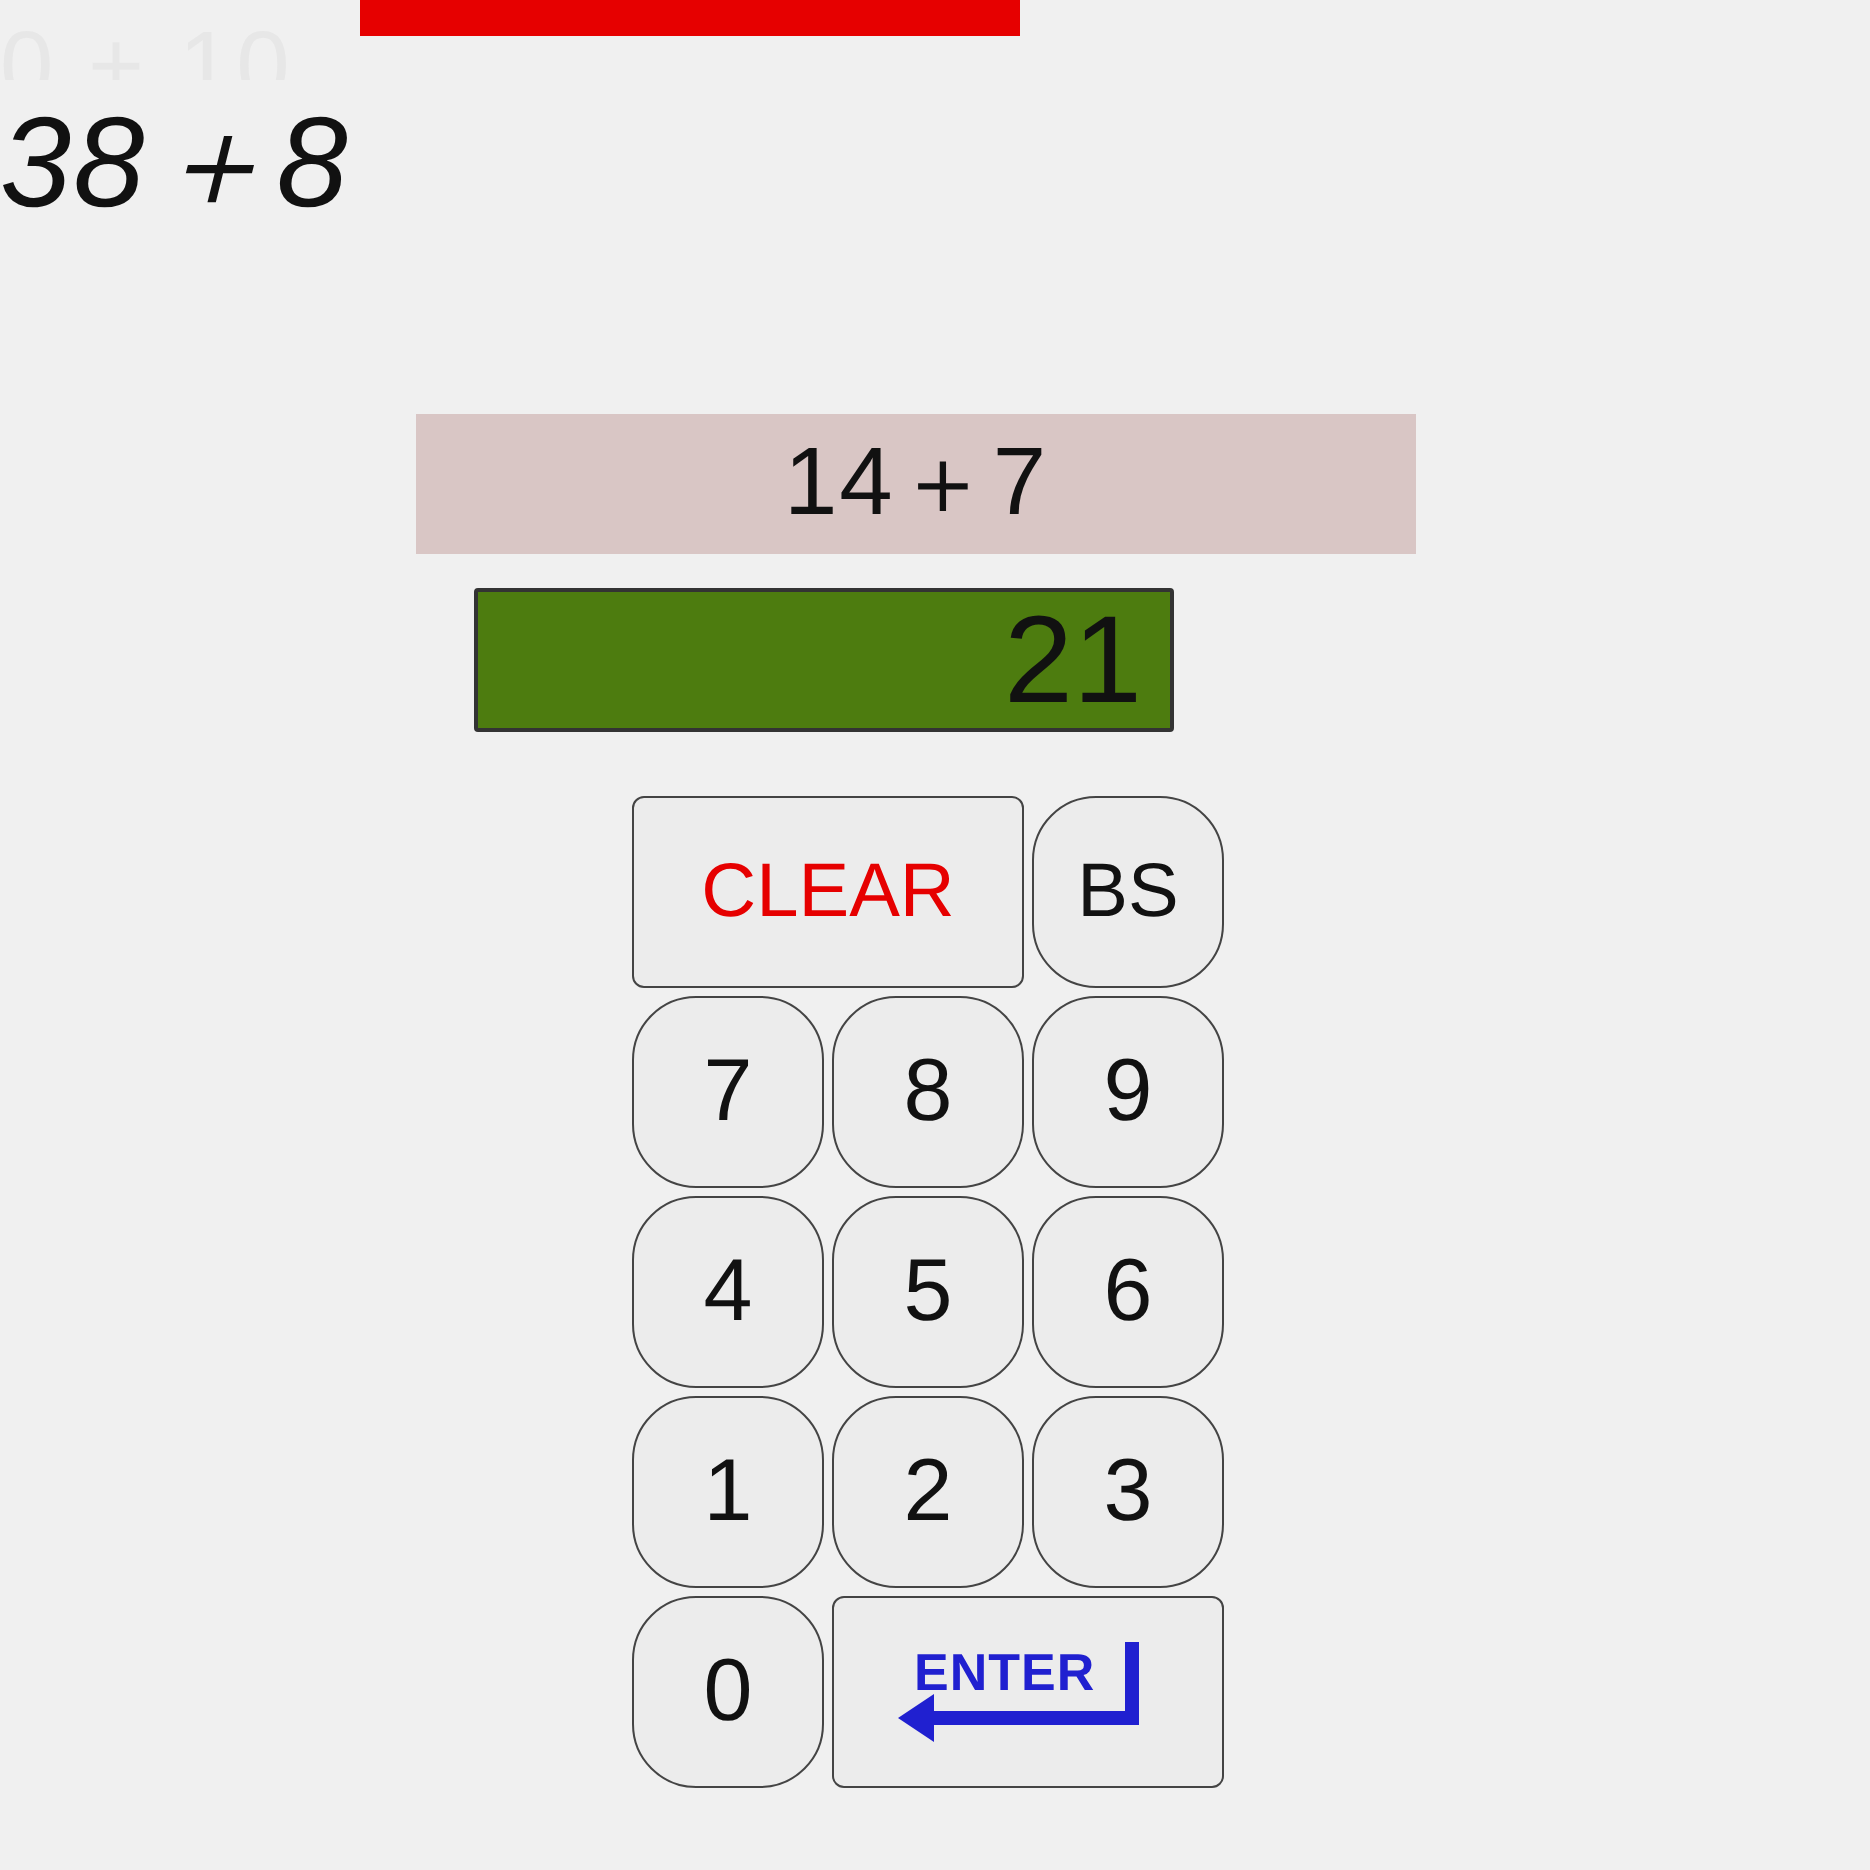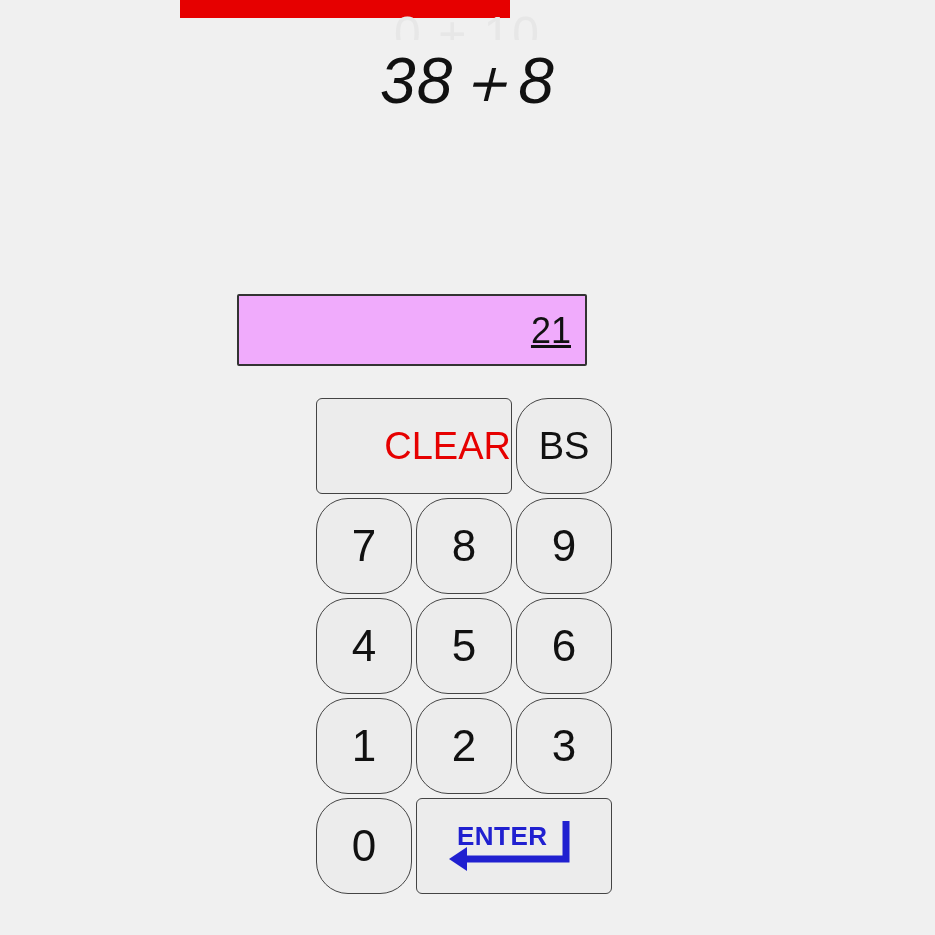--- a/index.html
+++ b/index.html
@@ -23,21 +23,20 @@
     left: 180px;
     width: 330px;
     height: 18px;
     background: #e60000;
   }
   .questions {
     position: absolute;
     top: 10px;
     left: 0;
     width: 935px;
-    text-align: center;
   }
   .q-faded {
     font-size: 48px;
     color: #e7e7e7;
     line-height: 1;
     height: 30px;
     overflow: hidden;
     letter-spacing: 2px;
   }
   .q {
@@ -58,28 +57,27 @@
     line-height: 70px;
     letter-spacing: 1px;
   }
   .answer-box {
     position: absolute;
     top: 294px;
     left: 237px;
     width: 350px;
     height: 72px;
     border: 2px solid #333;
-    background: #f0abfc;
+    background: #4d7c0f;
     box-sizing: border-box;
     text-align: right;
     padding: 0 14px;
-    font-size: 36px;
+    font-size: 62px;
     line-height: 70px;
     border-radius: 2px;
-    text-decoration: underline;
   }
   .keypad {
     position: absolute;
     top: 398px;
     left: 316px;
     width: 300px;
   }
   .key {
     box-sizing: border-box;
     border: 1.5px solid #444;
@@ -87,21 +85,21 @@
     border-radius: 6px;
     font-size: 44px;
     display: flex;
     align-items: center;
     justify-content: center;
     height: 96px;
     user-select: none;
   }
   .row { display: flex; gap: 4px; margin-bottom: 4px; }
   .k1 { width: 96px; border-radius: 32px; }
-  .k2 { width: 196px; justify-content: flex-end; }
+  .k2 { width: 196px; }
   .clear-text { color: #e60000; font-size: 38px; letter-spacing: 0px; }
   .bs-text { font-size: 38px; }
   .enter-key {
     position: relative;
     color: #2020d0;
     font-size: 26px;
     font-weight: 700;
   }
   .enter-label {
     position: absolute;
@@ -122,20 +120,21 @@
 
 <div class="stage">
 
   <div class="red-bar"></div>
 
   <div class="questions">
     <div class="q-faded">0 + 10</div>
     <div class="q">38＋8</div>
   </div>
 
+  <div class="q-current-row">14＋7</div>
 
   <div class="answer-box">21</div>
 
   <div class="keypad">
 
     <div class="row">
       <div class="key k2">
         <span class="clear-text">CLEAR</span>
       </div>
       <div class="key k1">

